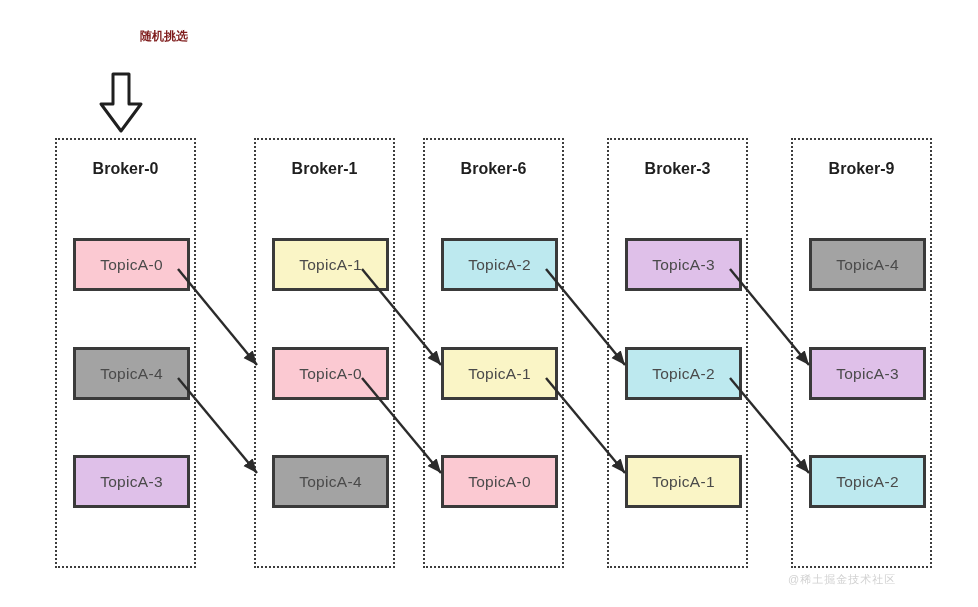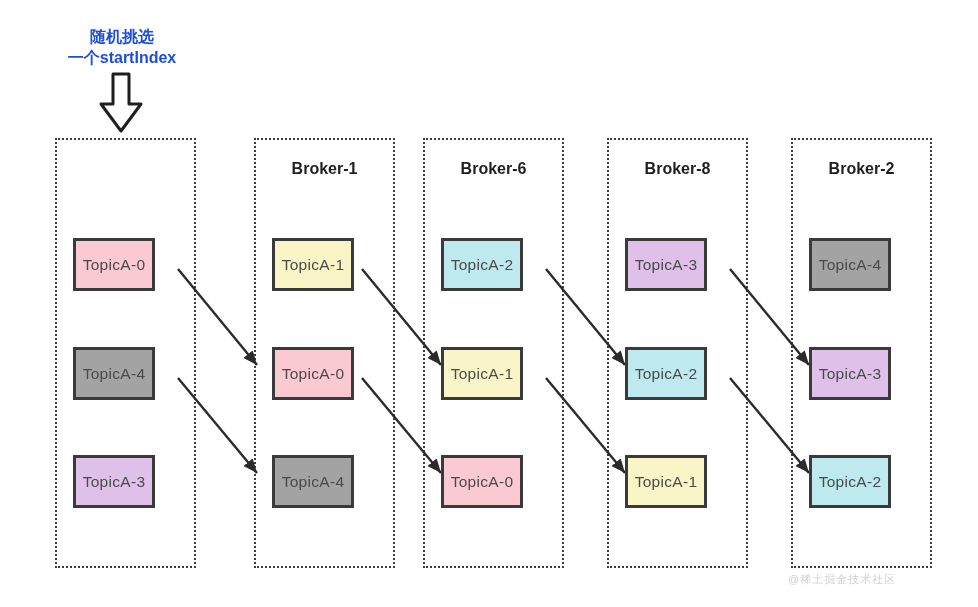--- a/index.html
+++ b/index.html
@@ -1,61 +1,61 @@
 <!DOCTYPE html>
 <html><head>
 <meta charset="utf-8">
 <style>
   html,body{margin:0;padding:0;background:#ffffff;}
   #stage{
     position:relative;width:978px;height:607px;background:#ffffff;overflow:hidden;
     font-family:"Liberation Sans","DejaVu Sans",sans-serif;
   }
   .annotation{
-    position:absolute;left:56px;top:26px;width:132px;text-align:center;
-    color:#1d4ed8;font-weight:bold;font-size:16px;line-height:21px;
+    position:absolute;left:56px;top:26px;width:132px;text-align:right;
+    color:#7f1d1d;font-weight:bold;font-size:12px;line-height:21px;
   }
   .annotation span{display:block;}
   .block-arrow-svg{position:absolute;left:0;top:0;}
   .col{
     position:absolute;top:138px;width:141px;height:430px;
     border:2px dotted #3d3d3d;box-sizing:border-box;background:transparent;
   }
   .c0{left:55px;} .c1{left:254px;} .c2{left:423px;} .c3{left:607px;} .c4{left:791px;}
   .col-title{
     margin-top:20px;text-align:center;font-weight:bold;font-size:16px;color:#1f1f1f;
   }
   .pbox{
-    position:absolute;left:16px;width:82px;height:53px;
+    position:absolute;left:16px;width:117px;height:53px;
     border:3px solid #3a3a3a;box-sizing:border-box;
     display:flex;align-items:center;justify-content:center;
   }
   .r0{top:98px;} .r1{top:207px;} .r2{top:315px;}
   .pbox span{font-size:15.5px;color:#4a4a4a;letter-spacing:0.3px;}
   #arrows-layer{position:absolute;left:0;top:0;pointer-events:none;}
   .watermark{
     position:absolute;left:788px;top:572px;font-size:11px;color:#d2d2d2;
     letter-spacing:1px;white-space:nowrap;
   }
 </style>
 </head>
 <body>
 
 <div id="stage">
 
   <div class="annotation">
     <span>随机挑选</span>
-    <span>一个startIndex</span>
   </div>
 
   <svg class="block-arrow-svg" width="200" height="140">
     <polygon points="113,74 129,74 129,104 141,104 121,131 101,104 113,104" fill="#ffffff" stroke="#1f1f1f" stroke-width="3" stroke-linejoin="round"></polygon>
   </svg>
 
   <div class="col c0">
+    <div class="col-title">Broker-0</div>
     <div class="pbox r0" style="background: rgb(251, 201, 210);">
         <span>TopicA-0</span>
       </div>
     <div class="pbox r1" style="background: rgb(163, 163, 163);">
         <span>TopicA-4</span>
       </div>
     <div class="pbox r2" style="background: rgb(223, 192, 233);">
         <span>TopicA-3</span>
       </div>
   </div>
@@ -80,34 +80,34 @@
       </div>
     <div class="pbox r1" style="background: rgb(250, 245, 198);">
         <span>TopicA-1</span>
       </div>
     <div class="pbox r2" style="background: rgb(251, 201, 210);">
         <span>TopicA-0</span>
       </div>
   </div>
 
   <div class="col c3">
-    <div class="col-title">Broker-8</div>
+    <div class="col-title">Broker-3</div>
     <div class="pbox r0" style="background: rgb(223, 192, 233);">
         <span>TopicA-3</span>
       </div>
     <div class="pbox r1" style="background: rgb(189, 233, 239);">
         <span>TopicA-2</span>
       </div>
     <div class="pbox r2" style="background: rgb(250, 245, 198);">
         <span>TopicA-1</span>
       </div>
   </div>
 
   <div class="col c4">
-    <div class="col-title">Broker-2</div>
+    <div class="col-title">Broker-9</div>
     <div class="pbox r0" style="background: rgb(163, 163, 163);">
         <span>TopicA-4</span>
       </div>
     <div class="pbox r1" style="background: rgb(223, 192, 233);">
         <span>TopicA-3</span>
       </div>
     <div class="pbox r2" style="background: rgb(189, 233, 239);">
         <span>TopicA-2</span>
       </div>
   </div>

